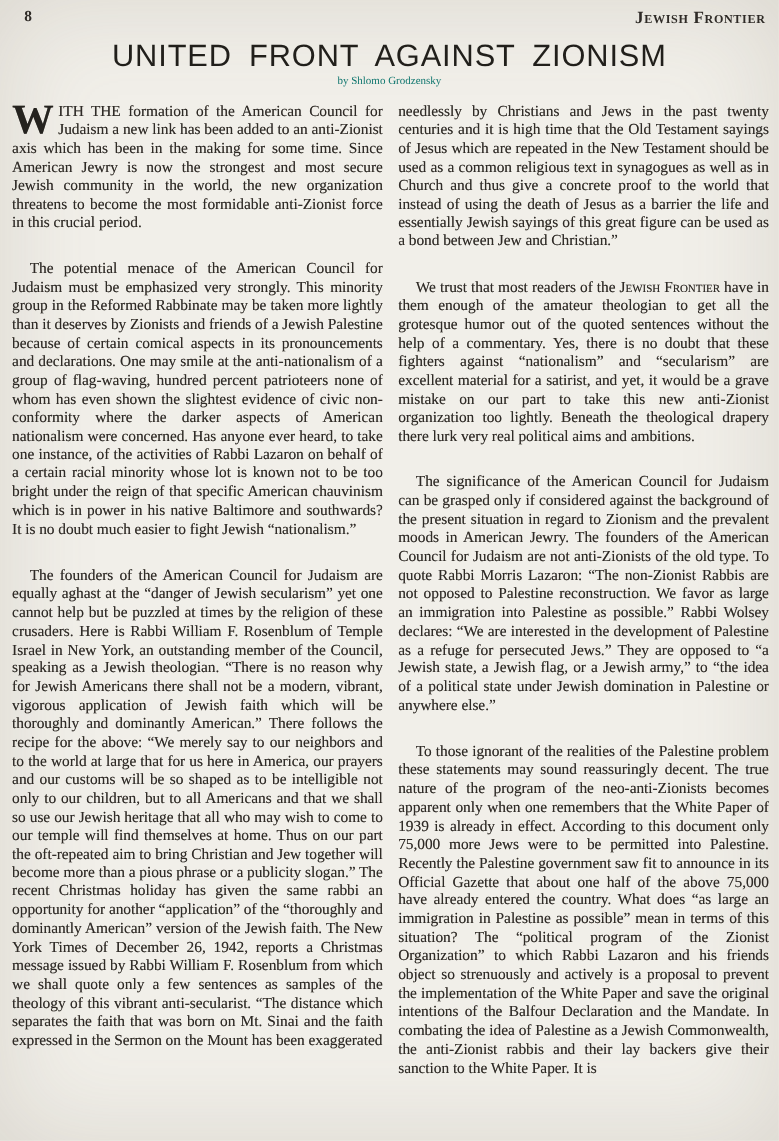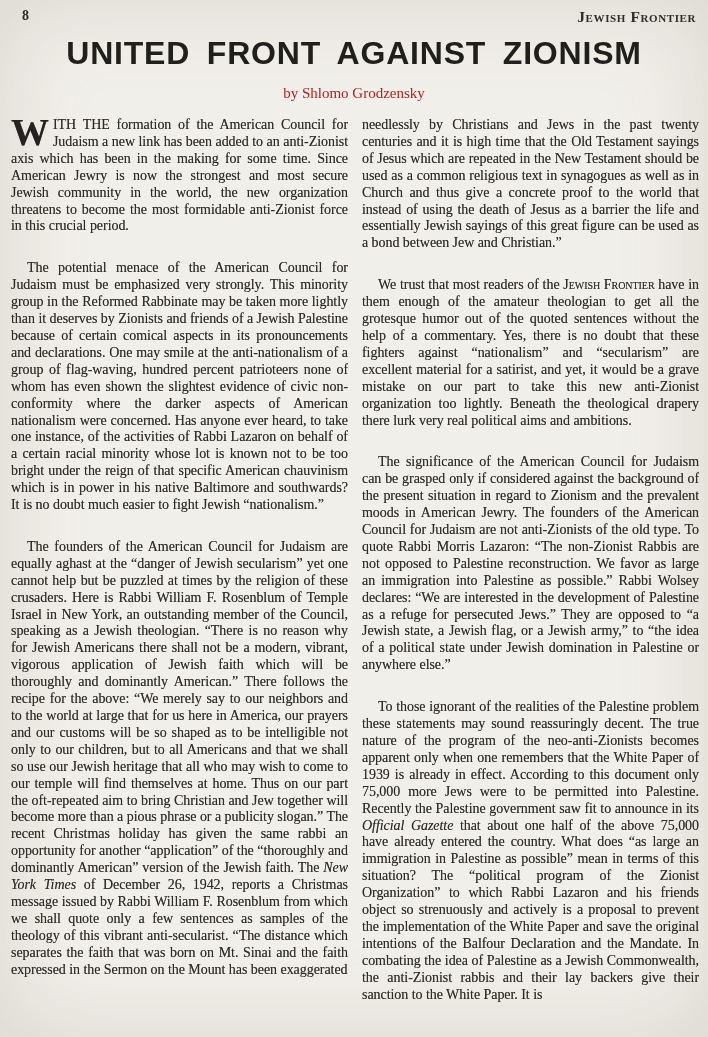--- a/index.html
+++ b/index.html
@@ -17,32 +17,32 @@
   }
   .masthead {
     display:flex; justify-content:space-between; align-items:flex-start;
     padding:2px 12px 0 22px;
   }
   .page-num { font-weight:bold; font-size:14px; }
   .journal  { font-variant:small-caps; font-size:15.5px; letter-spacing:0.6px; font-weight:600; }
   .title {
     text-align:center;
     font-family:"Liberation Sans", sans-serif;
-    font-weight:700;
-    font-size:32px;
+    font-weight:400;
+    font-size:28px;
     letter-spacing:0.8px;
     word-spacing:7px;
     color:#211f1b;
     margin-top:9px;
   }
   .byline {
     text-align:center;
-    font-size:15px;
-    margin-top:13px;
-    color:#b91c1c;
+    font-size:10px;
+    margin-top:1px;
+    color:#0f766e;
   }
   .cols {
     display:flex; gap:14px;
     padding:0 8px 0 11px;
     margin-top:15px;
     height:905px;
     overflow:hidden;
   }
   .col {
     width:337px;
@@ -56,21 +56,21 @@
   .col p + p { margin-top:25px; }
   .indent { text-indent:16px; }
   .dropcap {
     float:left;
     font-size:38px;
     line-height:29px;
     font-weight:bold;
     margin:1px 4px 0 0;
     color:#25231f;
   }
-  .seg-italic { font-style:italic; }
+  .seg-italic { }
   .seg-smallcaps { font-variant:small-caps; }
 </style>
 </head>
 <body>
 
 <div class="page">
 
   <div class="masthead">
     <span class="page-num">8</span>
     <span class="journal">Jewish Frontier</span>

